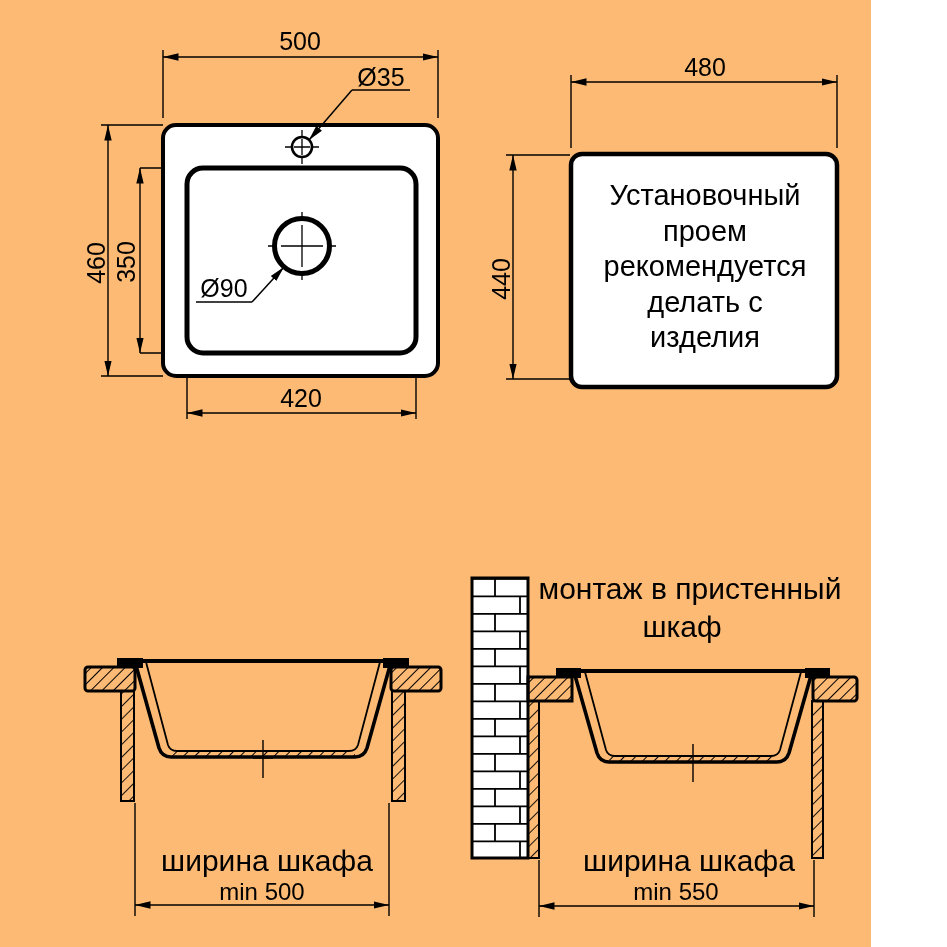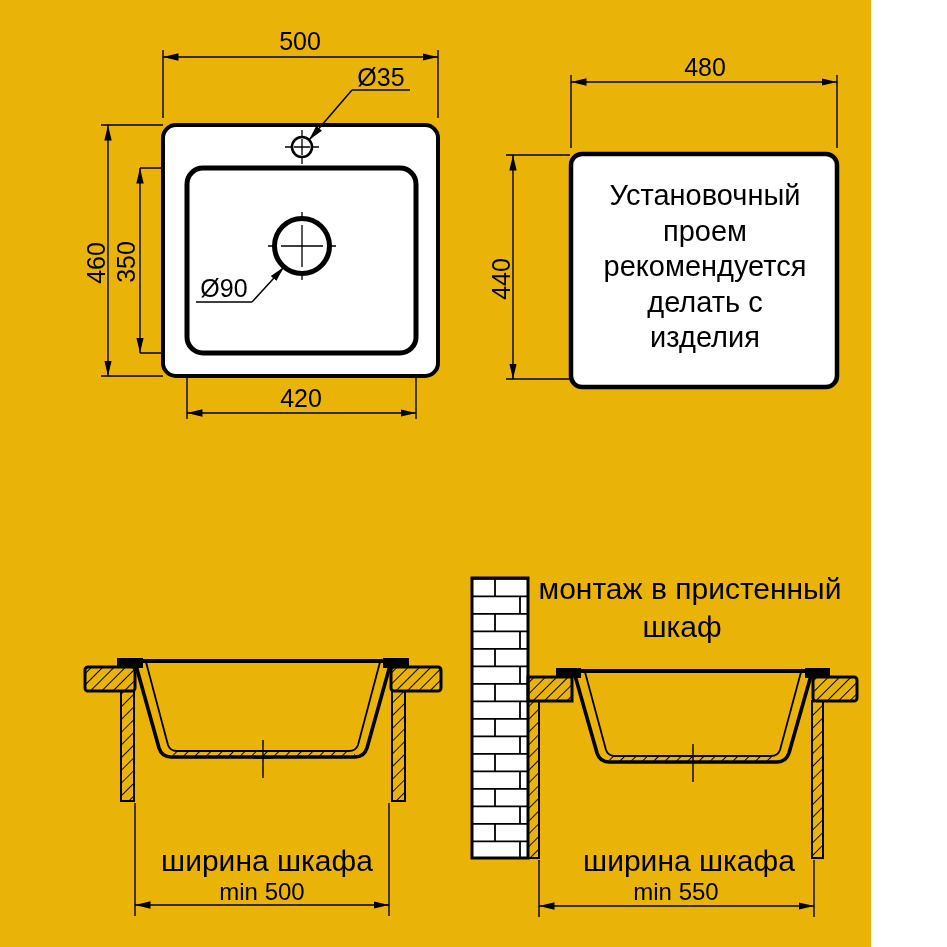--- a/index.html
+++ b/index.html
@@ -1,16 +1,16 @@
 <!DOCTYPE html>
 <html><head>
 <meta charset="utf-8">
 <style>
   html,body{margin:0;padding:0;background:#fff;}
-  .canvas{position:relative;width:871px;height:947px;background:#eab308;overflow:hidden;}
+  .canvas{position:relative;width:871px;height:947px;background:#fdba74;overflow:hidden;}
   svg{display:block;}
   text{font-family:"Liberation Sans", sans-serif;fill:#000;}
   .dim{font-size:25px;}
   .note{font-size:29px;}
   .caption{font-size:30px;}
   .minlbl{font-size:24px;}
   .title{font-size:30px;}
 </style>
 </head>
 <body>

